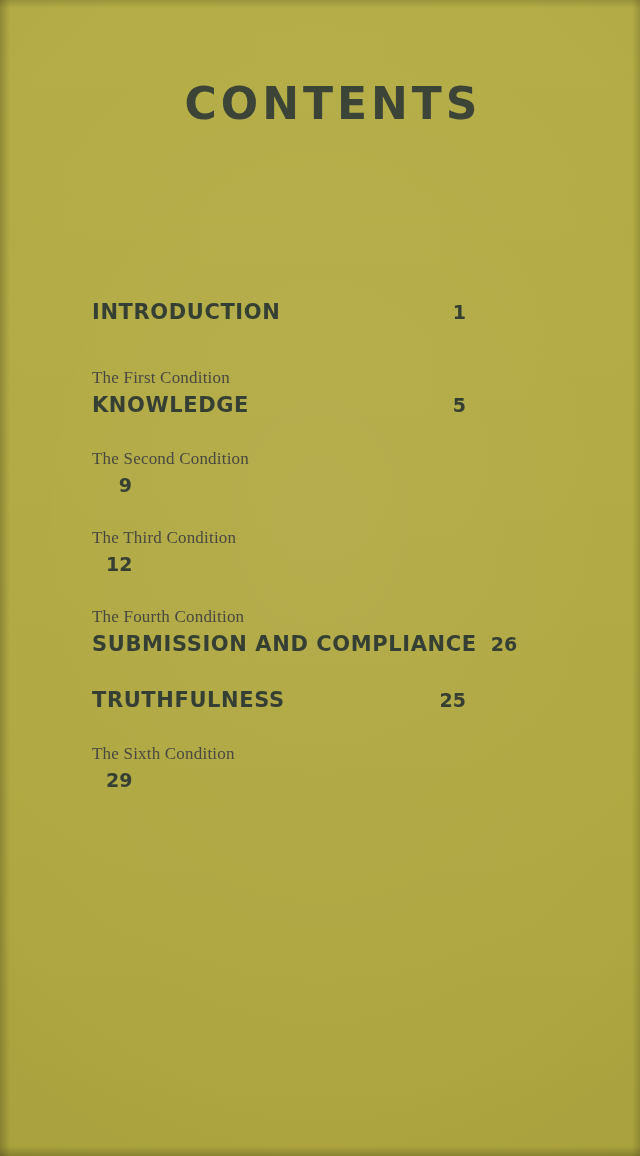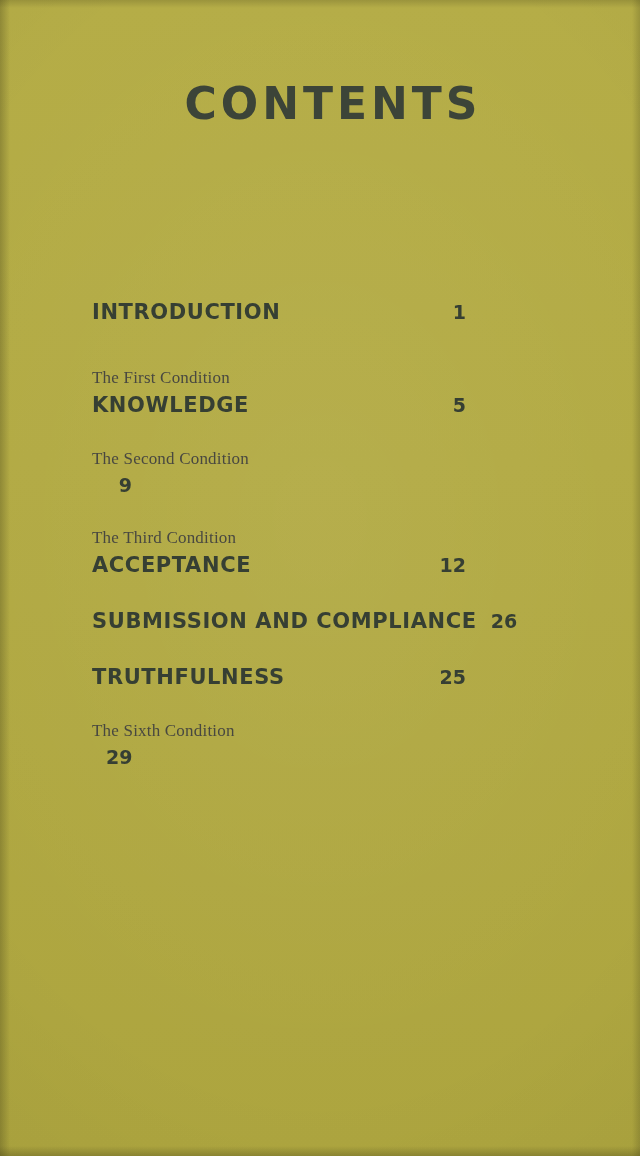--- a/index.html
+++ b/index.html
@@ -148,26 +148,26 @@
     <div class="entry">
       <div class="entry-sub">The Second Condition</div>
       <div class="entry-row">
         <span class="entry-page">9</span>
       </div>
     </div>
 
     <div class="entry">
       <div class="entry-sub">The Third Condition</div>
       <div class="entry-row">
-        <span class="entry-title">ACCEPTANCE</span>
         <span class="entry-page">12</span>
       </div>
     </div>
 
     <div class="entry">
+      <div class="entry-sub">The Fourth Condition</div>
       <div class="entry-row">
         <span class="entry-title">SUBMISSION AND COMPLIANCE</span>
         <span class="entry-page">26</span>
       </div>
     </div>
 
     <div class="entry">
       <div class="entry-row">
         <span class="entry-title">TRUTHFULNESS</span>
         <span class="entry-page">25</span>

